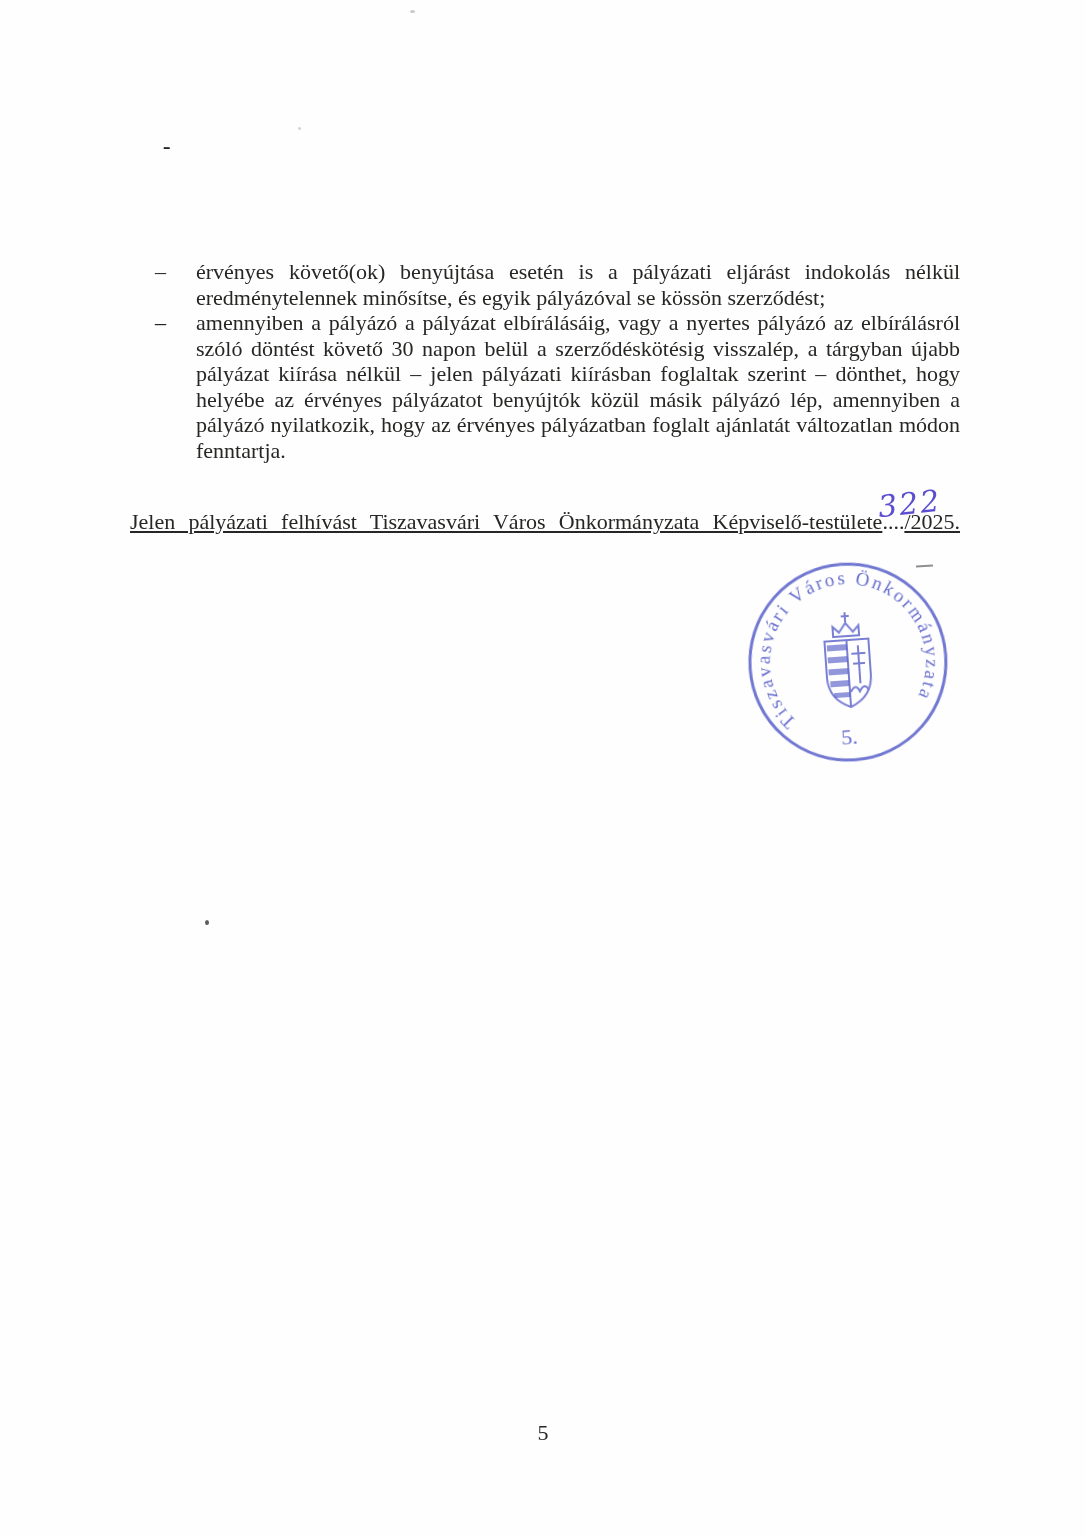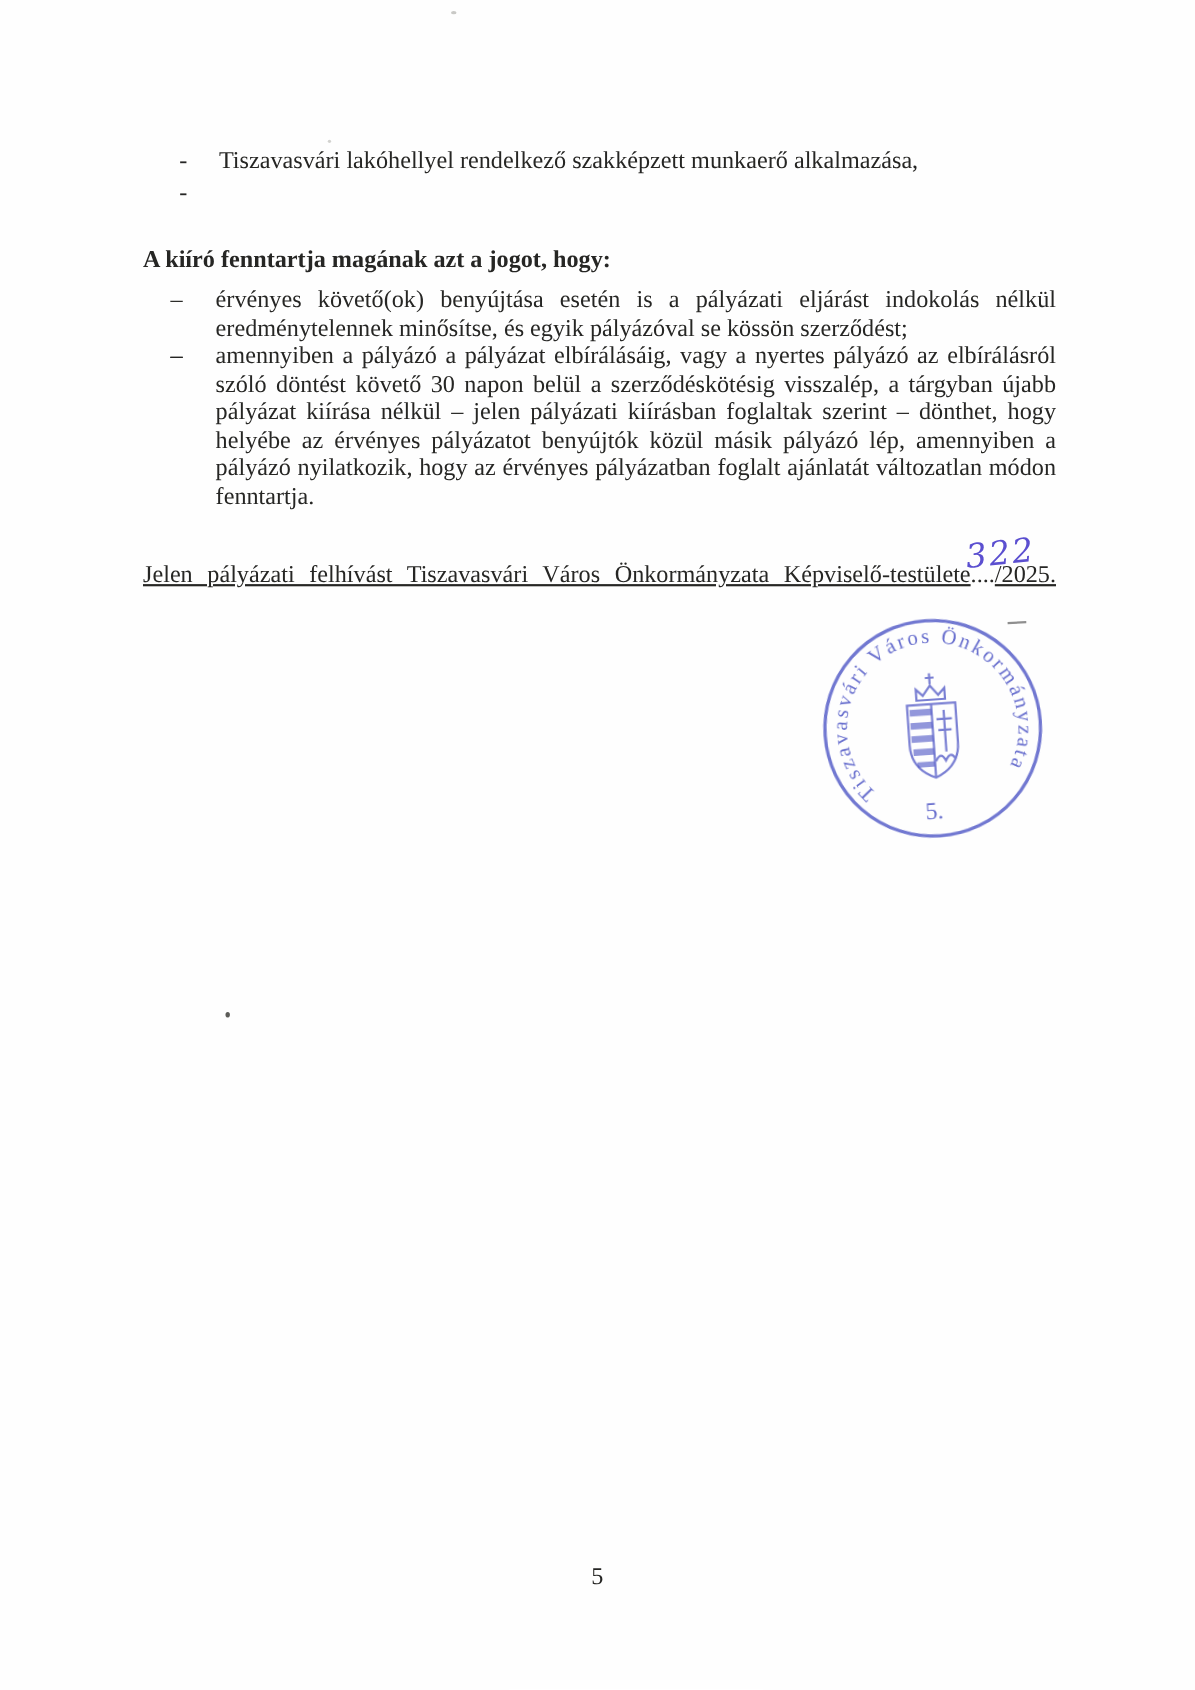--- a/index.html
+++ b/index.html
@@ -100,28 +100,26 @@
   .speck-3 { left: 298px; top: 127px; width: 3px; height: 3px; background: #d2d2cf; }
 </style>
 </head>
 <body>
 
 <div class="page">
 
   <ul class="intro-list">
     <li>
       <span class="marker">-</span>
-      <span>Tiszavasvári lakóhellyel rendelkező szakképzett munkaerő alkalmazása,</span>
     </li>
     <li>
       <span class="marker">-</span>
     </li>
   </ul>
 
-  <h3 class="heading">A kiíró fenntartja magának azt a jogot, hogy:</h3>
 
   <ul class="rights-list">
     <li>
       <span class="marker">–</span>
       <span>érvényes követő(ok) benyújtása esetén is a pályázati eljárást indokolás nélkül eredménytelennek minősítse, és egyik pályázóval se kössön szerződést;</span>
     </li>
     <li>
       <span class="marker">–</span>
     </li>
     <li>

